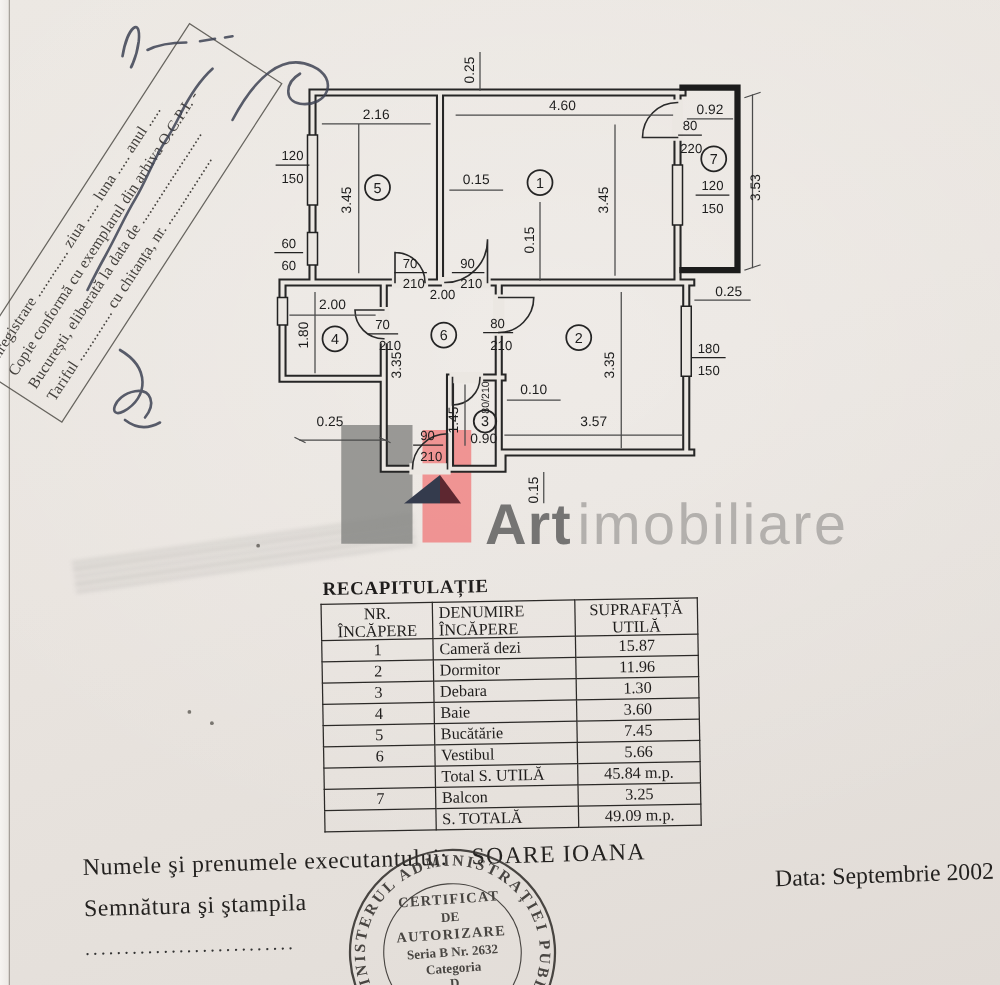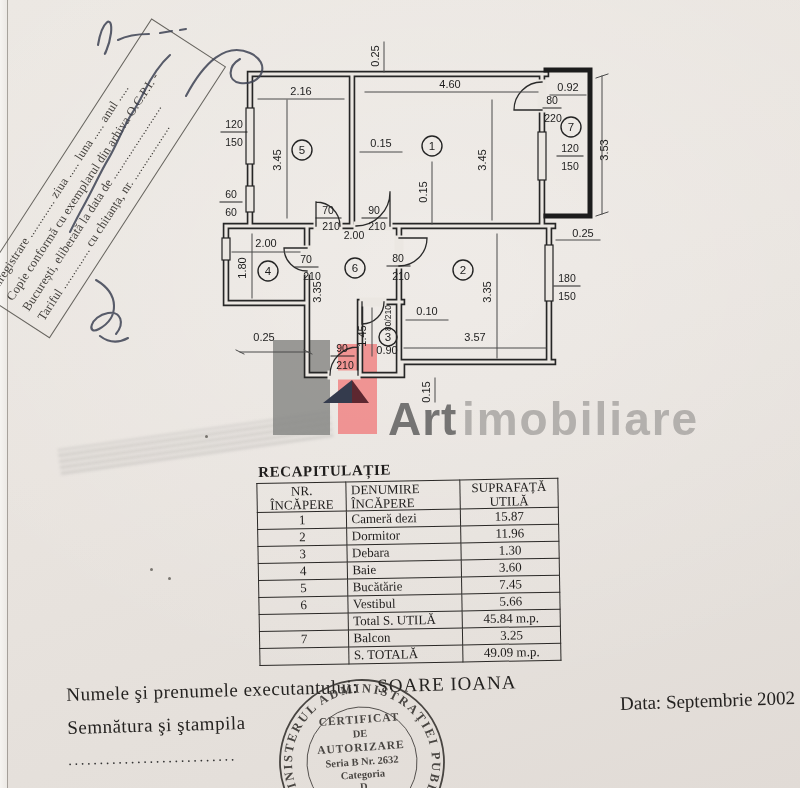--- a/index.html
+++ b/index.html
@@ -21,21 +21,21 @@
   
   #wm-gray{left:273px;top:340px;width:57px;height:95px;background:rgba(137,137,135,.85);}
   #wm-red{left:338px;top:344px;width:39px;height:90px;background:rgba(240,126,126,.8);}
   #wm-tri-l{left:323px;top:380px;width:29px;height:23px;background:#343b4d;clip-path:polygon(100% 0,100% 100%,0 100%);}
   #wm-tri-r{left:352px;top:380px;width:17px;height:23px;background:#5d2730;clip-path:polygon(0 0,100% 100%,0 100%);}
   #wm-smudge{left:58px;top:430px;width:275px;height:26px;transform:rotate(-8deg);
     background:repeating-linear-gradient(0deg,rgba(130,130,128,.45) 0 3px,rgba(130,130,128,.05) 3px 6px);
     filter:blur(1.6px);opacity:.5;}
   #logo-text{left:388px;top:392px;white-space:nowrap;font-family:"Liberation Sans","DejaVu Sans",sans-serif;}
   #logo-art{font-size:46px;font-weight:bold;color:#757473;letter-spacing:1px;}
-  #logo-imo{font-size:46px;font-weight:700;color:#b3b0ad;letter-spacing:2px;}
+  #logo-imo{font-size:46px;font-weight:400;color:#b3b0ad;letter-spacing:2px;}
   
   #plan-svg{left:0;top:0;}
   
   #recap{left:256px;top:464px;width:306px;transform:rotate(-1deg);transform-origin:left top;color:#1f1d1c;}
   #recap-title{font-size:15px;font-weight:bold;letter-spacing:.6px;margin:0 0 2px 2px;}
   table{border-collapse:collapse;width:302px;}
   td,th{border:1.3px solid #2b2927;font-size:13px;font-weight:normal;padding:0 4px;height:16px;
     color:#1f1d1c;line-height:1.05;}
   th{text-align:left;vertical-align:top;padding-top:1px;font-size:13px;}
   .c-nr{width:84px;text-align:center;}

